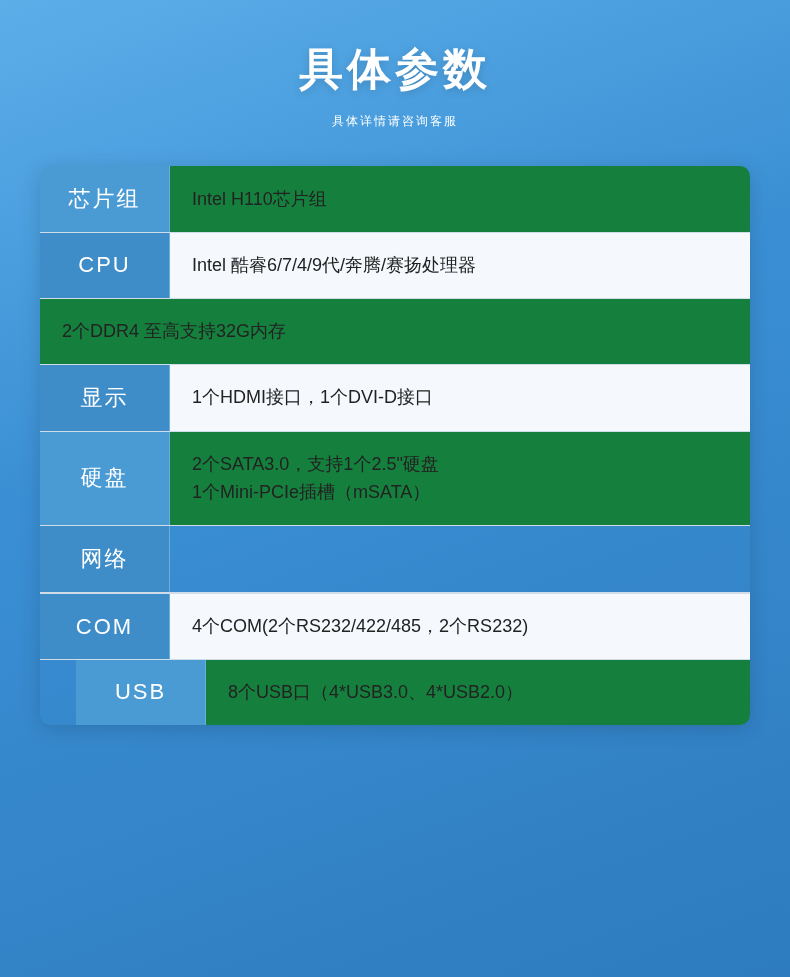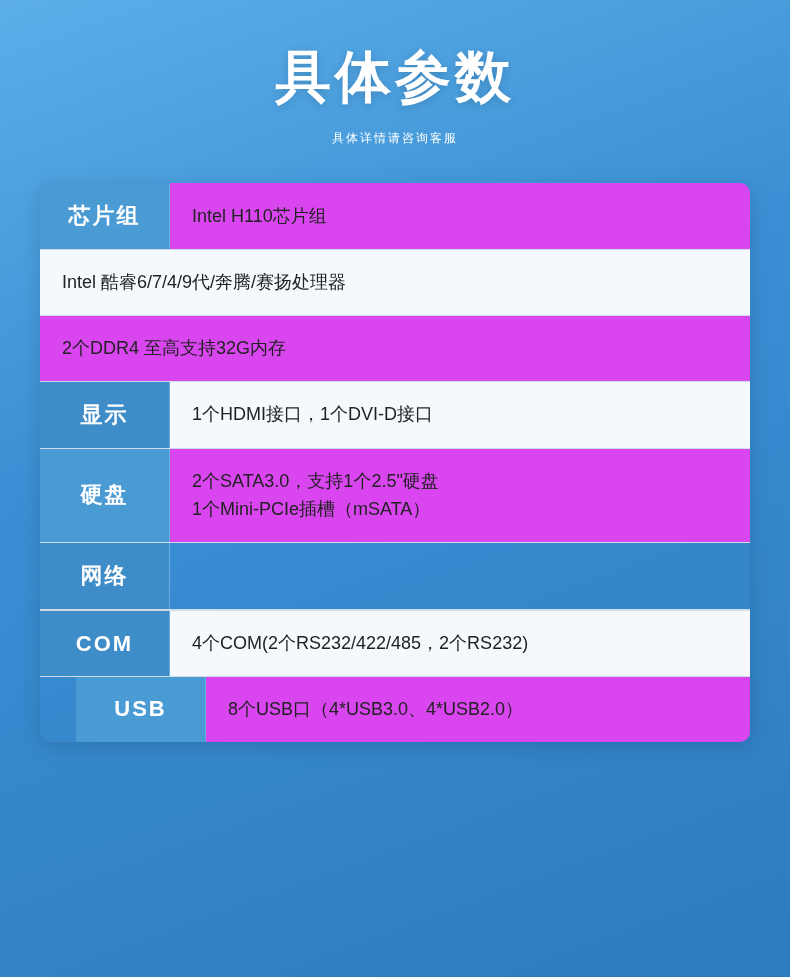--- a/index.html
+++ b/index.html
@@ -13,21 +13,21 @@
       min-height: 977px;
       background: linear-gradient(160deg, #5baee8 0%, #3a8fd4 40%, #2e7bbf 100%);
       font-family: "Microsoft YaHei", "PingFang SC", "Helvetica Neue", Arial, sans-serif;
       display: flex;
       flex-direction: column;
       align-items: center;
       padding: 40px 30px 40px 30px;
     }
 
     .page-title {
-      font-size: 56px;
+      font-size: 44px;
       font-weight: 900;
       color: #ffffff;
       text-align: center;
       margin-bottom: 14px;
       letter-spacing: 4px;
       text-shadow: 0 2px 8px rgba(0,0,0,0.15);
     }
 
     .page-subtitle {
       font-size: 12px;
@@ -56,33 +56,33 @@
       border-bottom: none;
       padding-left: 36px;
     }
 
     .row-label {
       width: 130px;
       min-width: 130px;
       background-color: #4a9ad4;
       color: #ffffff;
       font-size: 22px;
-      font-weight: 700;
+      font-weight: 400;
       display: flex;
       align-items: center;
       justify-content: center;
       padding: 18px 10px;
       text-align: center;
       letter-spacing: 2px;
       border-right: 1px solid #6aaedd;
     }
 
     .row-value {
       flex: 1;
-      background-color: #d946ef;
+      background-color: #15803d;
       color: #222222;
       font-size: 18px;
       font-weight: 400;
       padding: 18px 22px;
       display: flex;
       align-items: center;
       line-height: 1.6;
     }
 
     .row-value .value-text {
@@ -106,20 +106,21 @@
 
 <div class="table-container">
 
 <div class="table-row">
       <div class="row-label">芯片组</div>
       <div class="row-value">
         <div class="value-text">Intel H110芯片组</div>
       </div>
     </div>
     <div class="table-row">
+      <div class="row-label">CPU</div>
       <div class="row-value">
         <div class="value-text">Intel 酷睿6/7/4/9代/奔腾/赛扬处理器</div>
       </div>
     </div>
     <div class="table-row">
       <div class="row-value">
         <div class="value-text">2个DDR4 至高支持32G内存</div>
       </div>
     </div>
     <div class="table-row">

